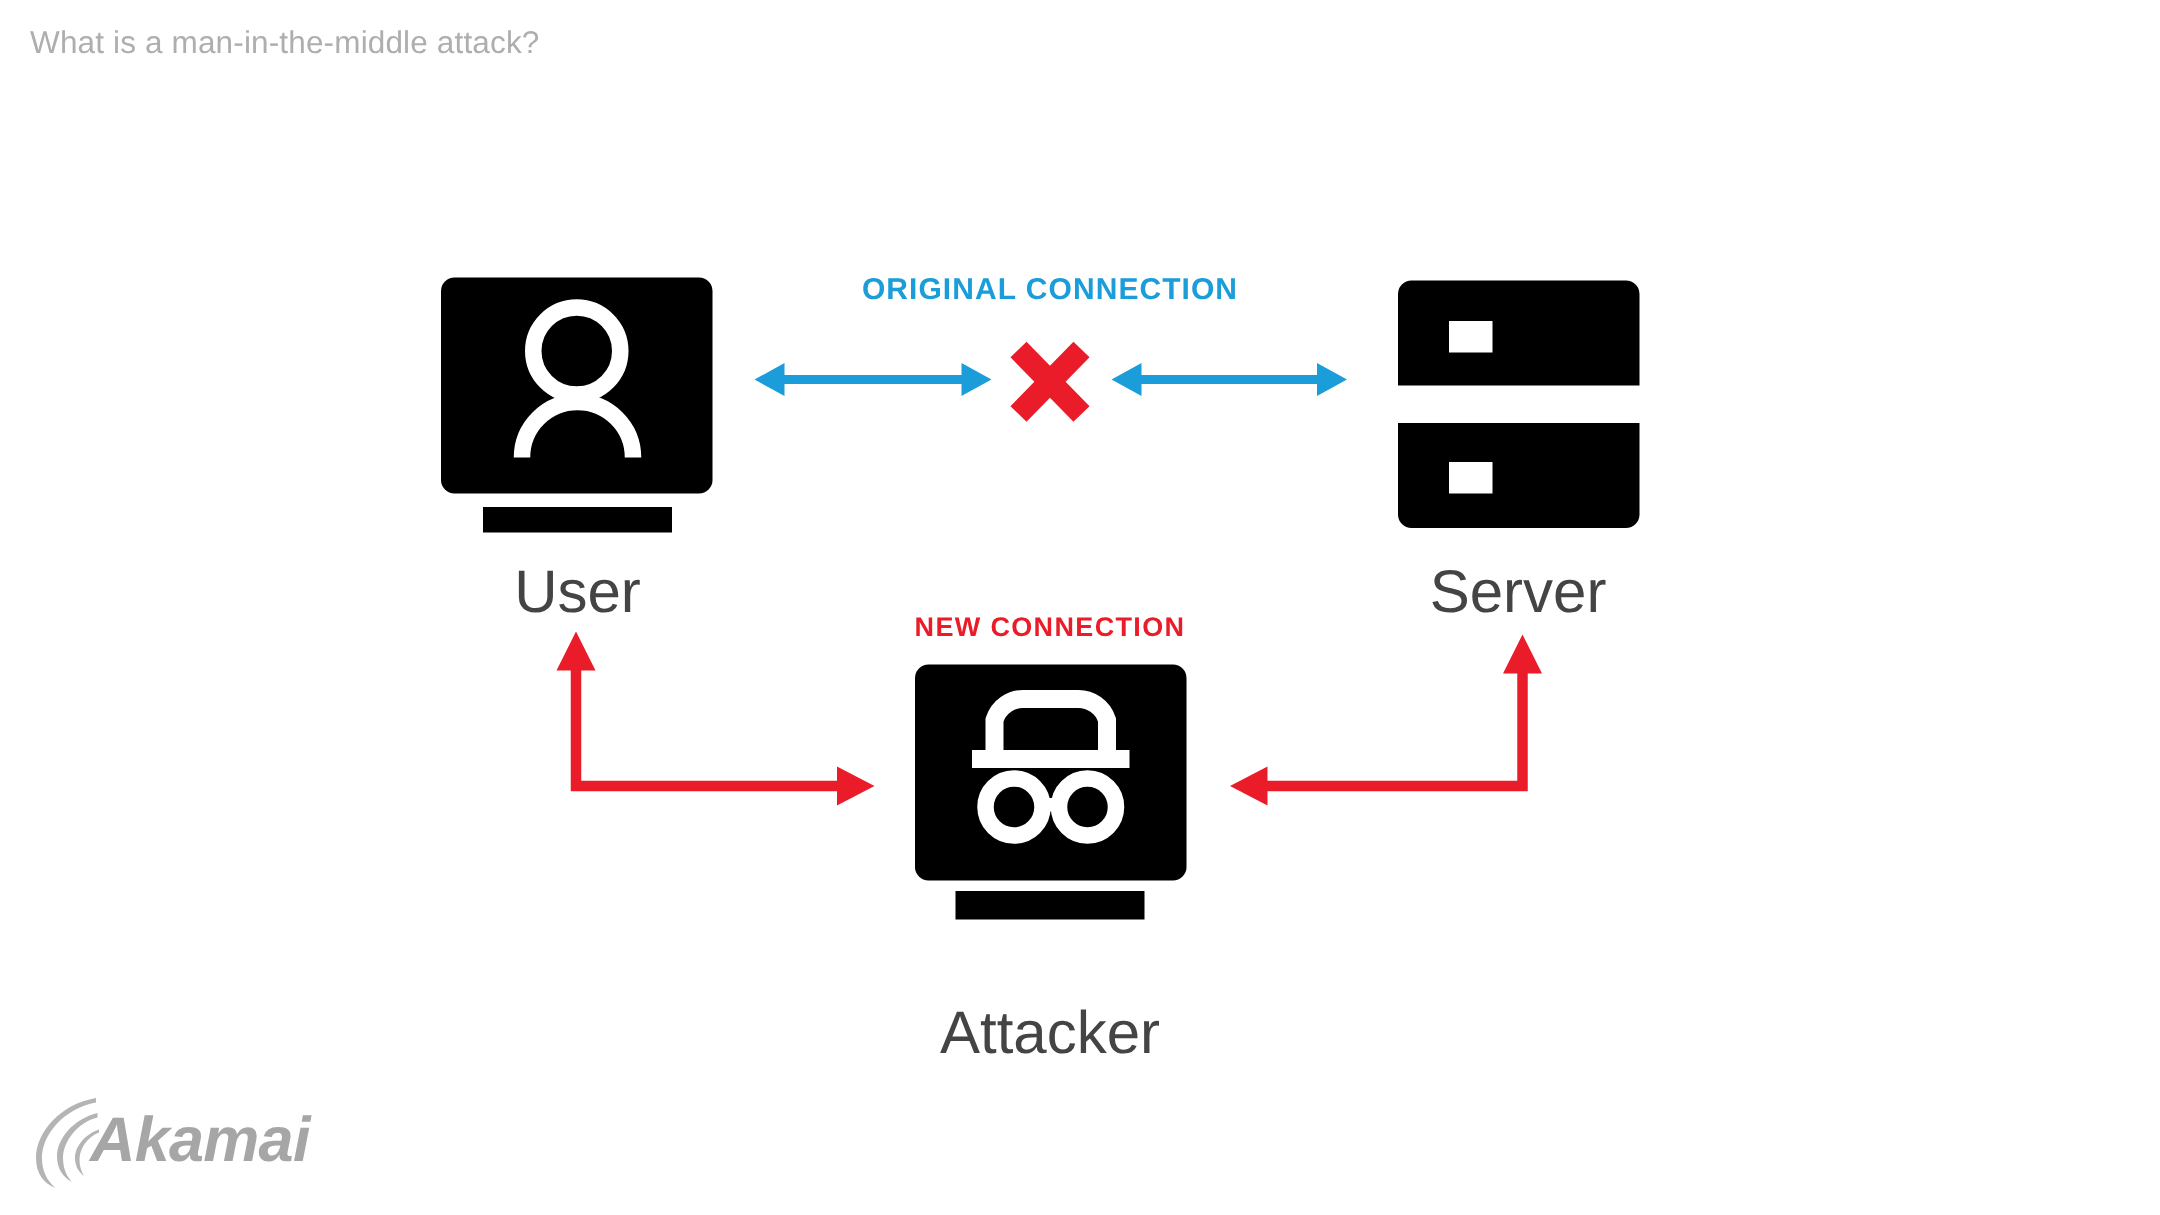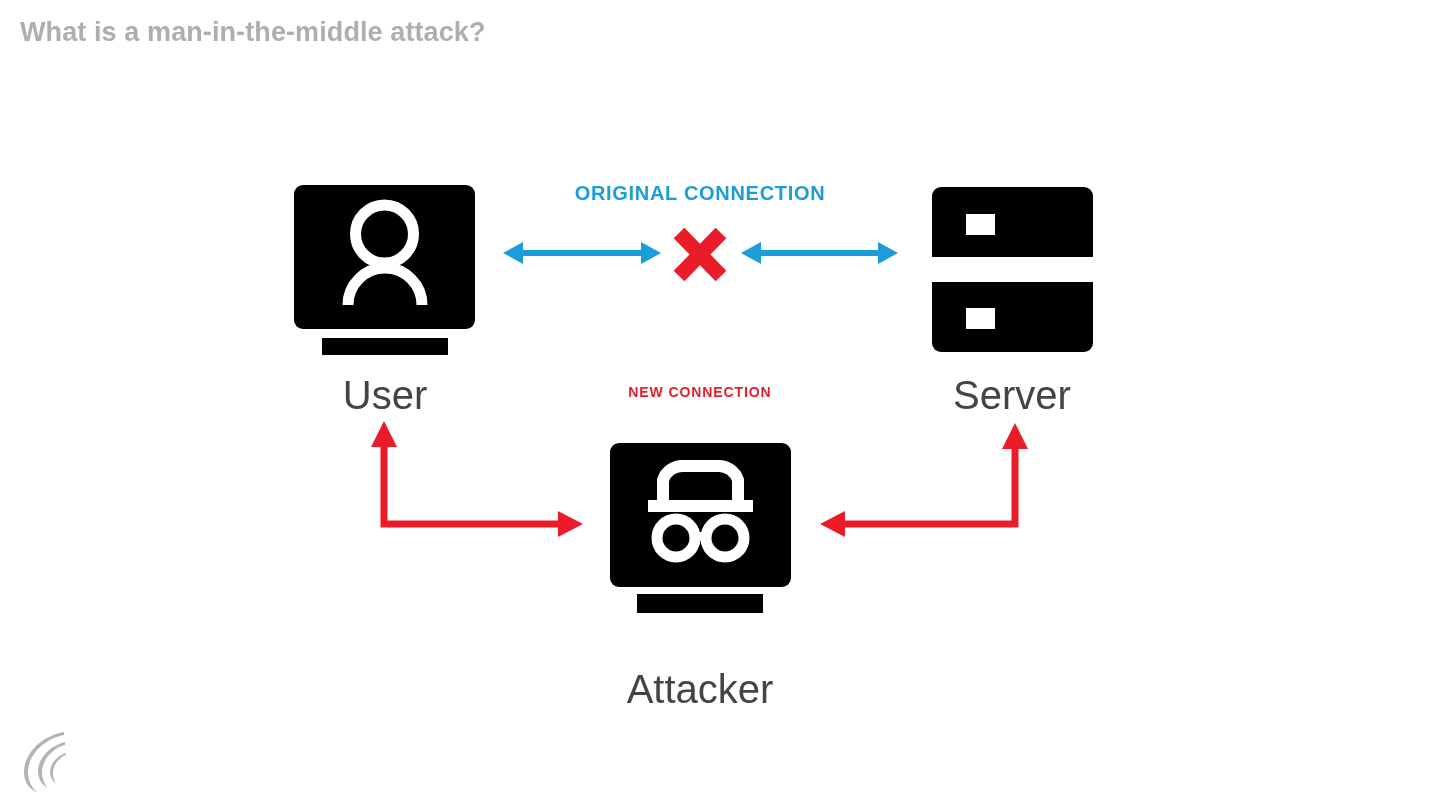--- a/index.html
+++ b/index.html
@@ -14,22 +14,22 @@
     overflow: hidden;
     font-family: "Liberation Sans", sans-serif;
     -webkit-font-smoothing: antialiased;
   }
 
   
   #slide-title {
     position: absolute;
     left: 20px;
     top: 17px;
-    font-size: 27px;
-    font-weight: 700;
+    font-size: 21px;
+    font-weight: 400;
     color: #aeaeae;
     letter-spacing: 0.1px;
     white-space: nowrap;
   }
 
   
   #diagram {
     position: absolute;
     left: 0;
     top: 0;
@@ -67,23 +67,23 @@
   #original-connection-label {
     left: 500px;
     top: 182px;
     width: 400px;
     font-size: 20px;
     letter-spacing: 0.7px;
     color: #1a9dd9;
   }
   #new-connection-label {
     left: 500px;
-    top: 384px;
+    top: 408px;
     width: 400px;
-    font-size: 14px;
+    font-size: 18px;
     letter-spacing: 0.9px;
     color: #eb1c29;
   }
 
   
   #akamai-logo {
     position: absolute;
     left: 18px;
     top: 727px;
     width: 180px;
@@ -179,13 +179,14 @@
   <div class="node-label" id="attacker-label">Attacker</div>
 </div>
 
 <div id="akamai-logo">
   <svg viewBox="0 0 180 66" width="180" height="66">
 
     <path d="M 46 5 C 22 9 6 28 6 45 C 6 55 11 62 19 65 C 13 60 10 53 10 45 C 10 29 25 12 46 8 Z" fill="#b4b4b4"></path>
     <path d="M 47 15 C 31 19 20 32 20 44 C 20 52 24 58 30 61 C 26 57 24 51 24 45 C 24 34 34 21 47 18 Z" fill="#b4b4b4"></path>
     <path d="M 48 26 C 39 29 32 37 32 45 C 32 50 34 54 38 57 C 36 54 35 50 35 46 C 35 39 40 31 48 28 Z" fill="#b4b4b4"></path>
   </svg>
+  <div id="akamai-wordmark">Akamai</div>
 </div>
 
 </body></html>

